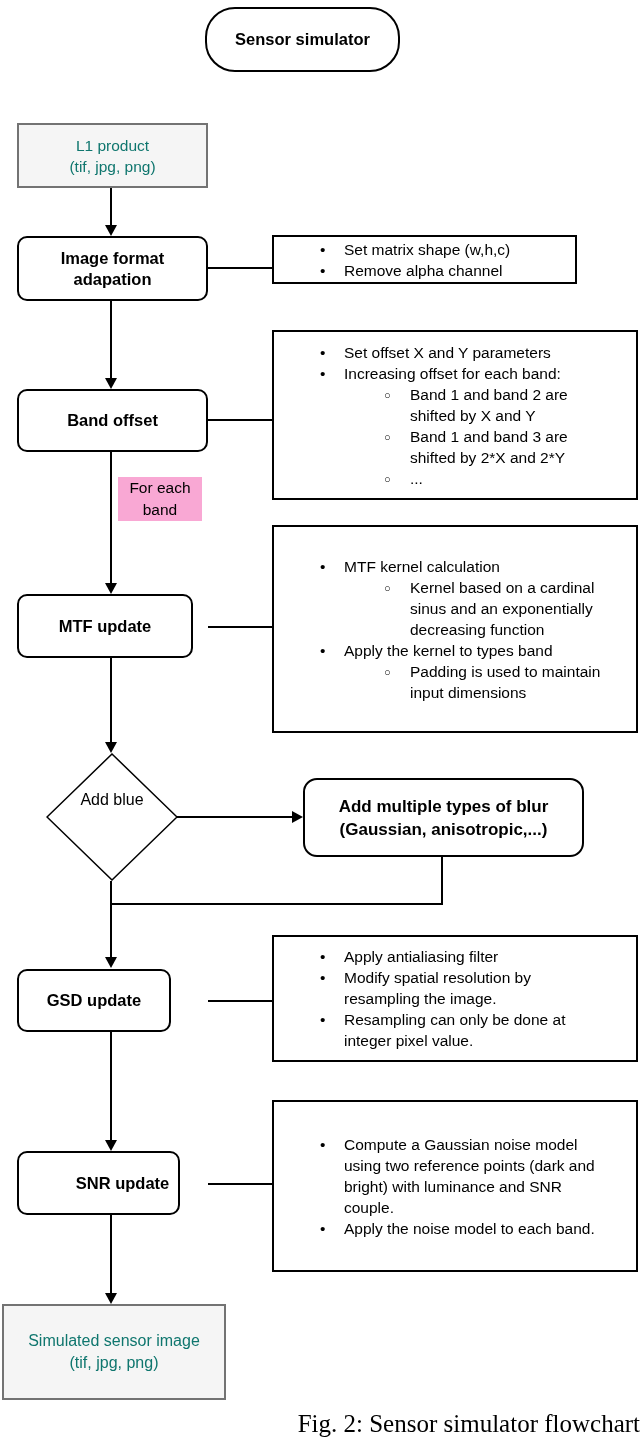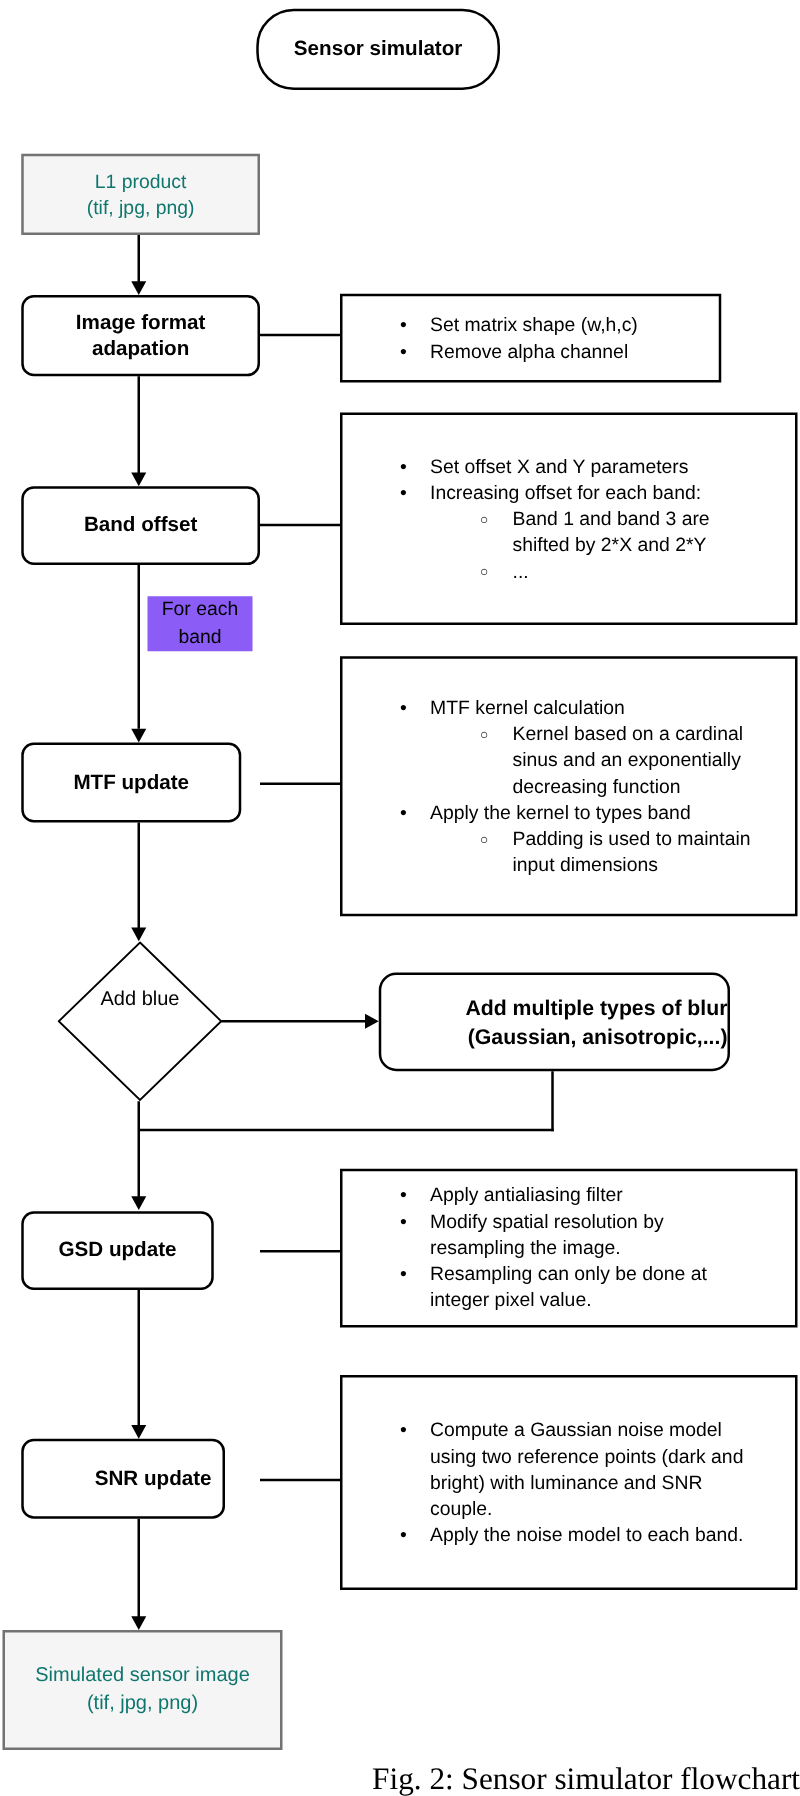--- a/index.html
+++ b/index.html
@@ -55,21 +55,21 @@
     width:0; height:0;
     border-left:6px solid transparent; border-right:6px solid transparent;
     border-top:11px solid #000;
   }
   .arrow-right {
     width:0; height:0;
     border-top:6px solid transparent; border-bottom:6px solid transparent;
     border-left:11px solid #000;
   }
   .edge-label {
-    font-size:15.5px; line-height:22px; text-align:center; background:#8b5cf6;
+    font-size:15.5px; line-height:22px; text-align:center; background:#f9a8d4;
   }
   .diamond-label {
     display:flex; align-items:center; justify-content:center;
     font-size:16px;
   }
   #caption {
     font-family:"Liberation Serif","DejaVu Serif",serif;
     font-size:25px; text-align:right; white-space:nowrap; color:#000;
   }
 </style>
@@ -89,40 +89,41 @@
 
   <div class="abs vline" style="left:110px; top:188px; height:38px;"></div>
   <div class="abs arrow-down" style="left:105px; top:225px;"></div>
 
   <div class="abs process" style="left:17px; top:236px; width:191px; height:65px;">
     <span style="max-width:130px;">Image format adapation</span>
   </div>
 
   <div class="abs hline" style="left:208px; top:267px; width:64px;"></div>
 
-  <div id="d1" class="abs detail" style="left:272px; top:235px; width:305px; height:71px;">
+  <div id="d1" class="abs detail" style="left:272px; top:235px; width:305px; height:49px;">
     <ul>
       <li class="lvl1">Set matrix shape (w,h,c)</li>
       <li class="lvl1">Remove alpha channel</li>
     </ul>
   </div>
 
   <div class="abs vline" style="left:110px; top:301px; height:78px;"></div>
   <div class="abs arrow-down" style="left:105px; top:378px;"></div>
 
   <div class="abs process" style="left:17px; top:389px; width:191px; height:63px;">
     <span>Band offset</span>
   </div>
 
   <div class="abs hline" style="left:208px; top:419px; width:64px;"></div>
 
   <div id="d2" class="abs detail" style="left:272px; top:330px; width:366px; height:170px;">
     <ul>
       <li class="lvl1">Set offset X and Y parameters</li>
       <li class="lvl1">Increasing offset for each band:</li>
+      <li class="lvl2">Band 1 and band 2 are shifted by X and Y</li>
       <li class="lvl2">Band 1 and band 3 are shifted by 2*X and 2*Y</li>
       <li class="lvl2">...</li>
     </ul>
   </div>
 
   <div class="abs vline" style="left:110px; top:452px; height:131px;"></div>
   <div class="abs edge-label" style="left:118px; top:477px; width:84px;">For each band</div>
   <div class="abs arrow-down" style="left:105px; top:583px;"></div>
 
   <div class="abs process" style="left:17px; top:594px; width:176px; height:64px;">
@@ -146,21 +147,21 @@
   <svg class="abs" style="left:46px; top:753px;" width="132" height="128" viewBox="0 0 132 128">
     <polygon points="66,1 131,64 66,127 1,64" fill="#ffffff" stroke="#000000" stroke-width="1.5"></polygon>
   </svg>
   <div class="abs diamond-label" style="left:46px; top:736px; width:132px; height:128px;">
     <span>Add blue</span>
   </div>
 
   <div class="abs hline" style="left:177px; top:816px; width:115px;"></div>
   <div class="abs arrow-right" style="left:292px; top:811px;"></div>
 
-  <div class="abs blurbox" style="left:303px; top:778px; width:281px; height:79px;align-items:flex-end;">
+  <div class="abs blurbox" style="left:303px; top:778px; width:281px; height:79px;">
     <span>Add multiple types of blur</span>
     <span>(Gaussian, anisotropic,...)</span>
   </div>
 
   <div class="abs vline" style="left:441px; top:857px; height:48px;"></div>
   <div class="abs hline" style="left:111px; top:903px; width:332px;"></div>
 
   <div class="abs vline" style="left:110px; top:881px; height:77px;"></div>
   <div class="abs arrow-down" style="left:105px; top:957px;"></div>
 

